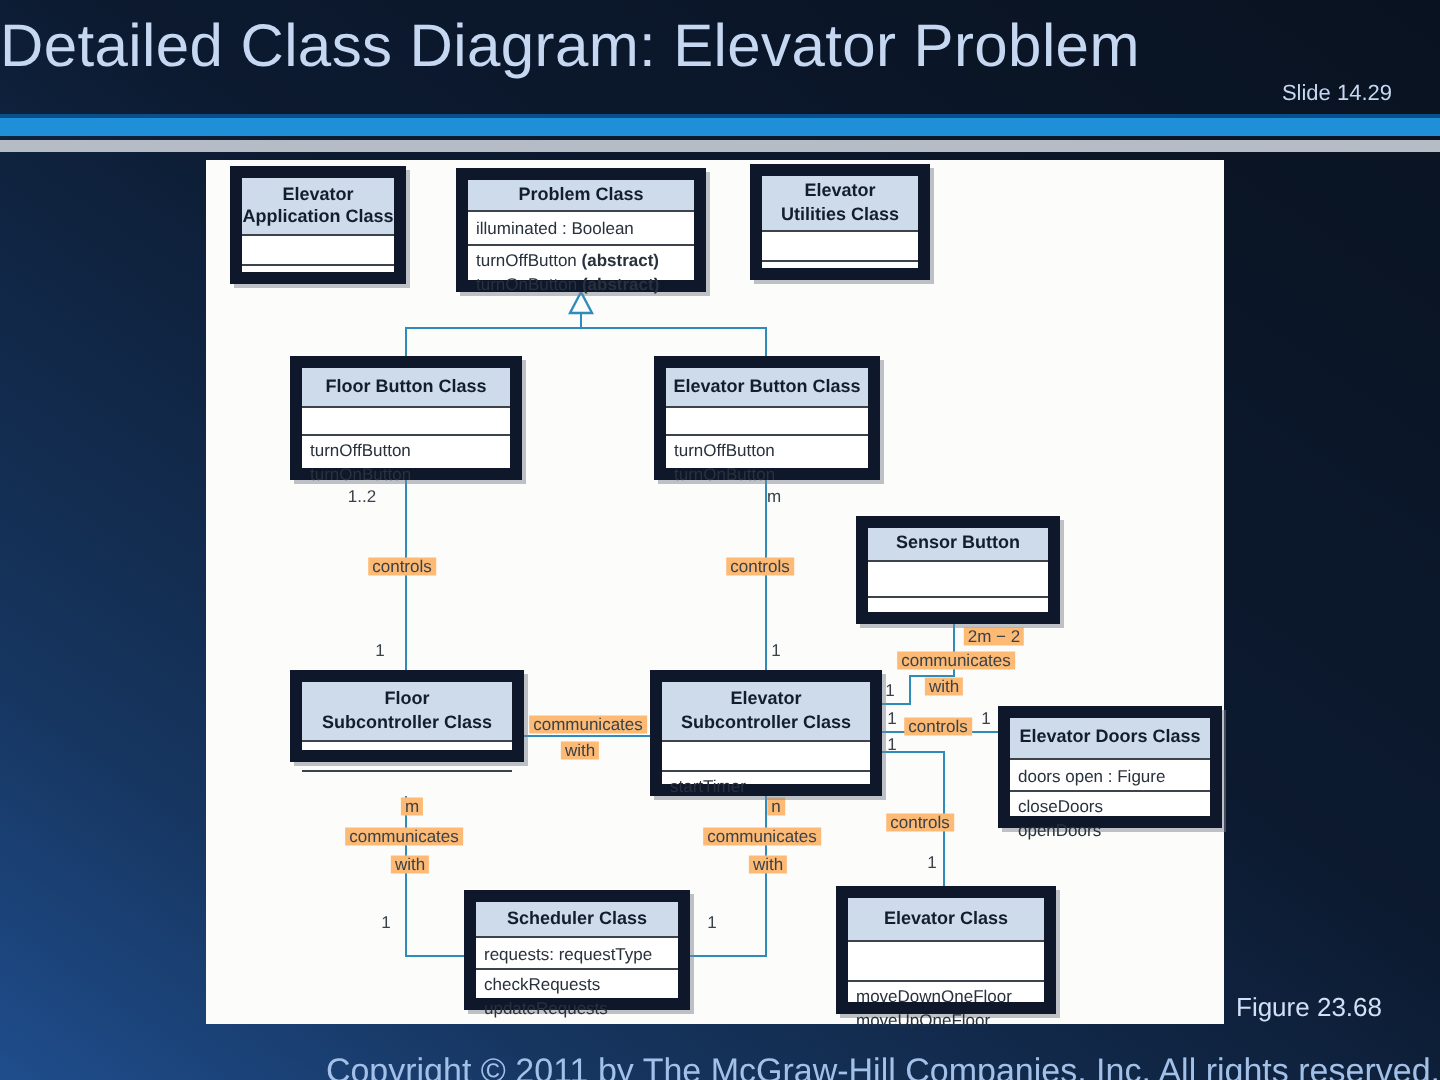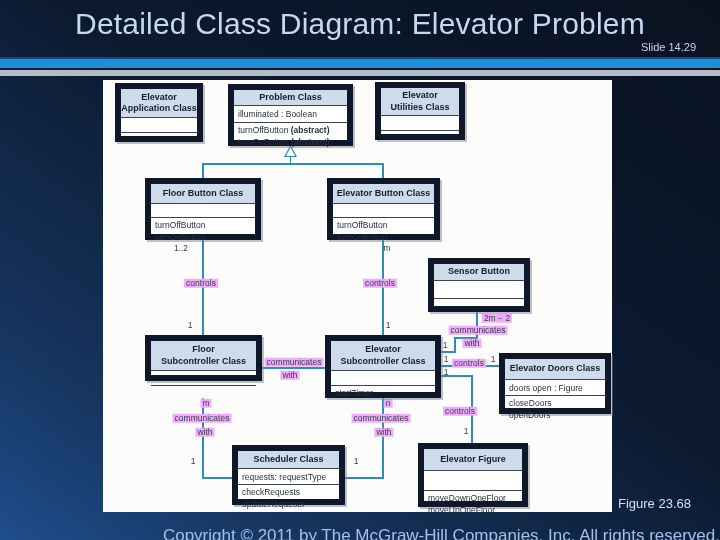--- a/index.html
+++ b/index.html
@@ -1,38 +1,38 @@
 <!DOCTYPE html>
 <html><head>
 <meta charset="utf-8">
 <style>
   html,body { margin:0; padding:0; }
   body { font-family:"Liberation Sans", sans-serif; }
   .stage { position:relative; width:720px; height:540px; overflow:hidden;
            background:linear-gradient(215deg,#091220 0%,#0c1a30 45%,#16355f 80%,#1f4d8c 100%); }
-  .title { position:absolute; top:7px; left:0; width:100%; text-align:center;
+  .title { position:absolute; top:7px; left:0; width:100%; text-align:left;
            font-size:30px; color:#c6d7f2; letter-spacing:.2px; }
   .slide-num { position:absolute; top:41px; right:24px; font-size:11px; color:#c6d7f2;text-align:right; }
   .bar-blue { position:absolute; top:57px; left:0; width:100%; height:11px;
               background:#1f8fd8; border-top:2px solid #0a4e8c; box-sizing:border-box; }
   .bar-gray { position:absolute; top:70px; left:0; width:100%; height:6px; background:#b6bcc6; }
   .panel { position:absolute; left:103px; top:80px; width:509px; height:432px; background:#fcfcfa; }
   .panel svg { position:absolute; left:0; top:0; }
   .uml { position:absolute; background:#fff; border:6px solid #0f172a; box-sizing:border-box;
          display:flex; flex-direction:column; box-shadow:2px 2px 0 rgba(125,132,142,.5); }
   .uml-h { background:#cedbeb; border-bottom:1px solid #3d434c; box-sizing:border-box;
            font-weight:bold; font-size:9px; line-height:1.25; color:#121e2c; text-align:center;
            display:flex; flex-direction:column; justify-content:center; flex:0 0 auto; }
   .uml-a { border-bottom:1px solid #3d434c; box-sizing:border-box; flex:0 0 auto;
            font-size:8.5px; color:#28313c; padding:0 4px; display:flex; align-items:center; }
   .uml-o { flex:1; font-size:8.5px; color:#28313c; padding:2px 4px 0; }
   .uml-o .op { line-height:11.5px; white-space:nowrap; }
   .lbl { position:absolute; transform:translate(-50%,-50%); font-size:8.5px; color:#39414b;
          white-space:nowrap; line-height:1; }
-  .lbl.bg { background:#f0abfc; padding:0 2px; }
+  .lbl.bg { background:#fdba74; padding:0 2px; }
   .figure { position:absolute; top:496px; left:618px; font-size:13px; color:#d2e0f5; }
   .copyright { position:absolute; top:526px; left:0; width:100%; text-align:right;
                font-size:17px; color:#a3c0e8; }
 </style>
 </head>
 <body>
 
 <div class="stage">
 
   <div class="title">Detailed Class Diagram: Elevator Problem</div>
@@ -185,21 +185,21 @@
         <div>requests: requestType</div>
       </div>
       <div class="uml-o">
         <div class="op">checkRequests</div>
         <div class="op">updateRequests</div>
       </div>
     </div>
 
     <div class="uml" style="left:315px;top:363px;width:110px;height:64px">
       <div class="uml-h" style="height:22px">
-        <div>Elevator Figure</div>
+        <div>Elevator Class</div>
       </div>
       <div class="uml-a" style="height:20px"></div>
       <div class="uml-o">
         <div class="op">moveDownOneFloor</div>
         <div class="op">moveUpOneFloor</div>
       </div>
     </div>
 
   </div>
 

